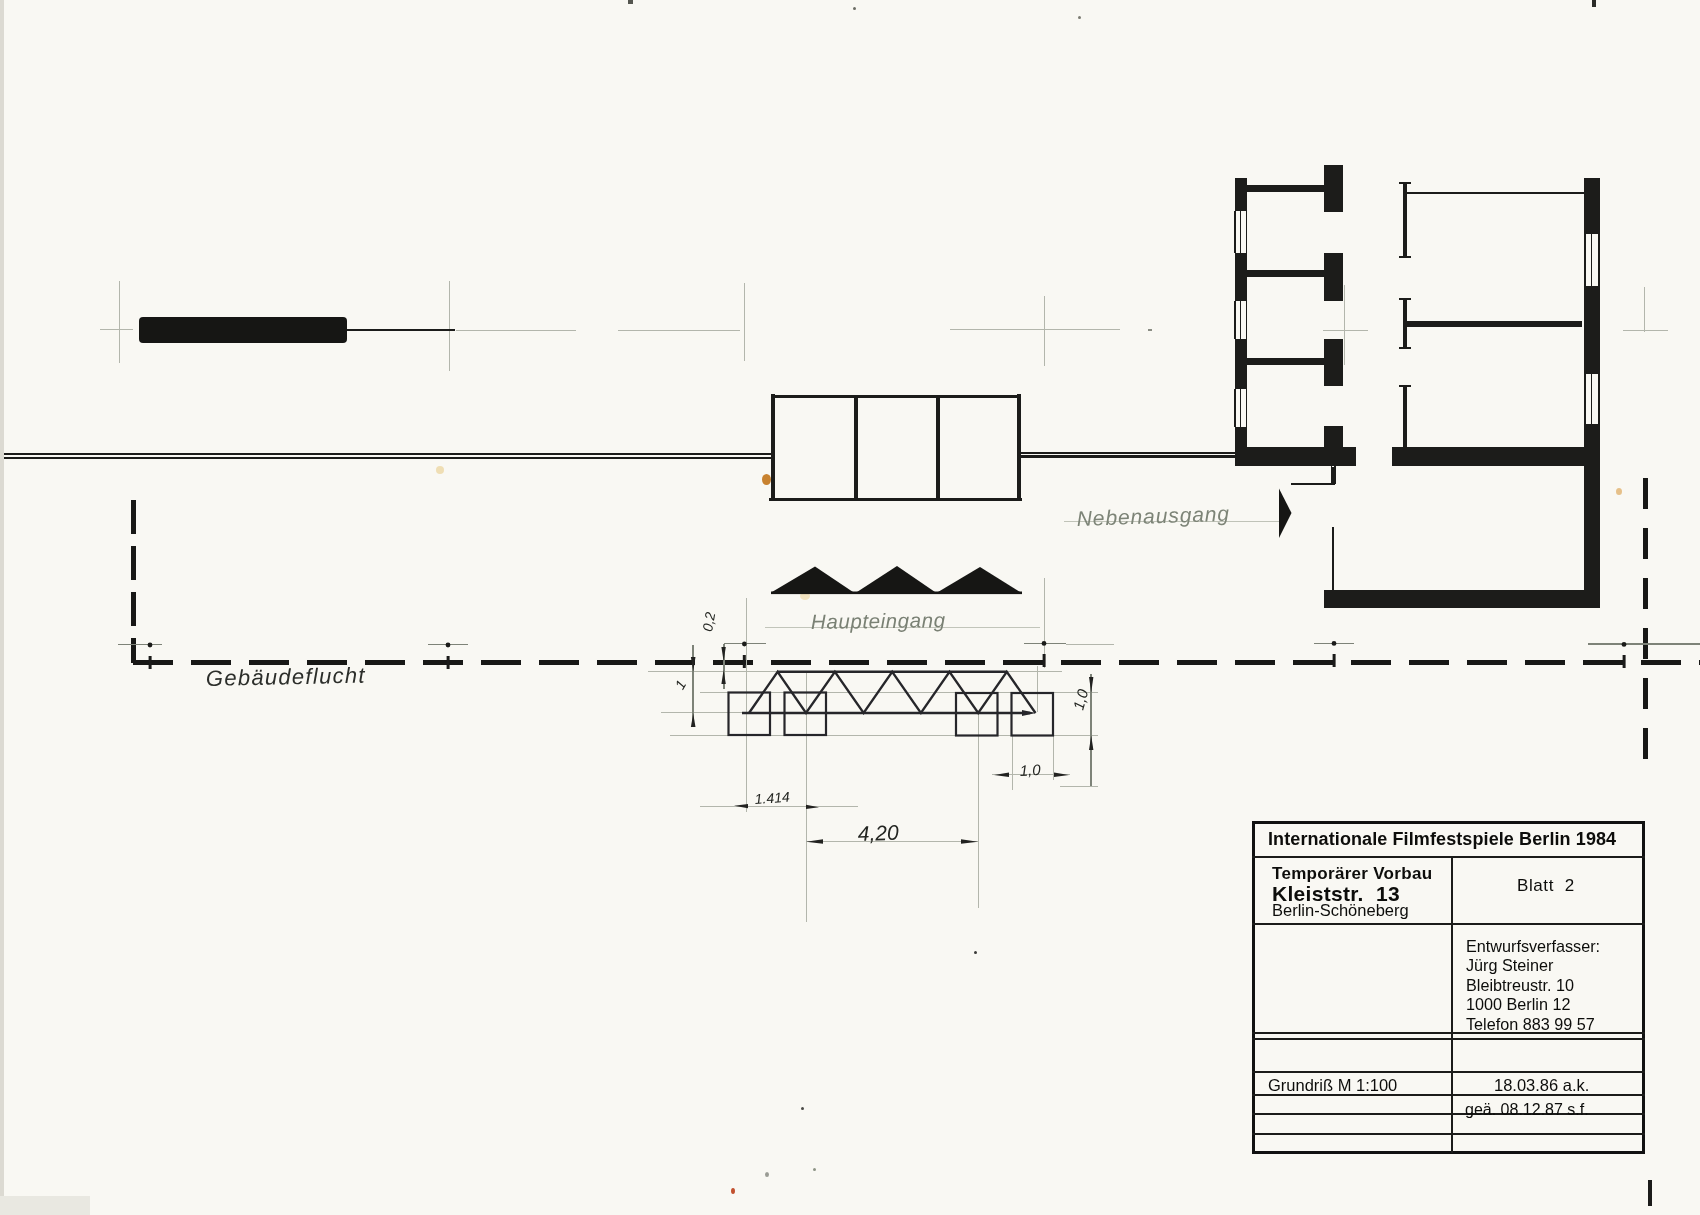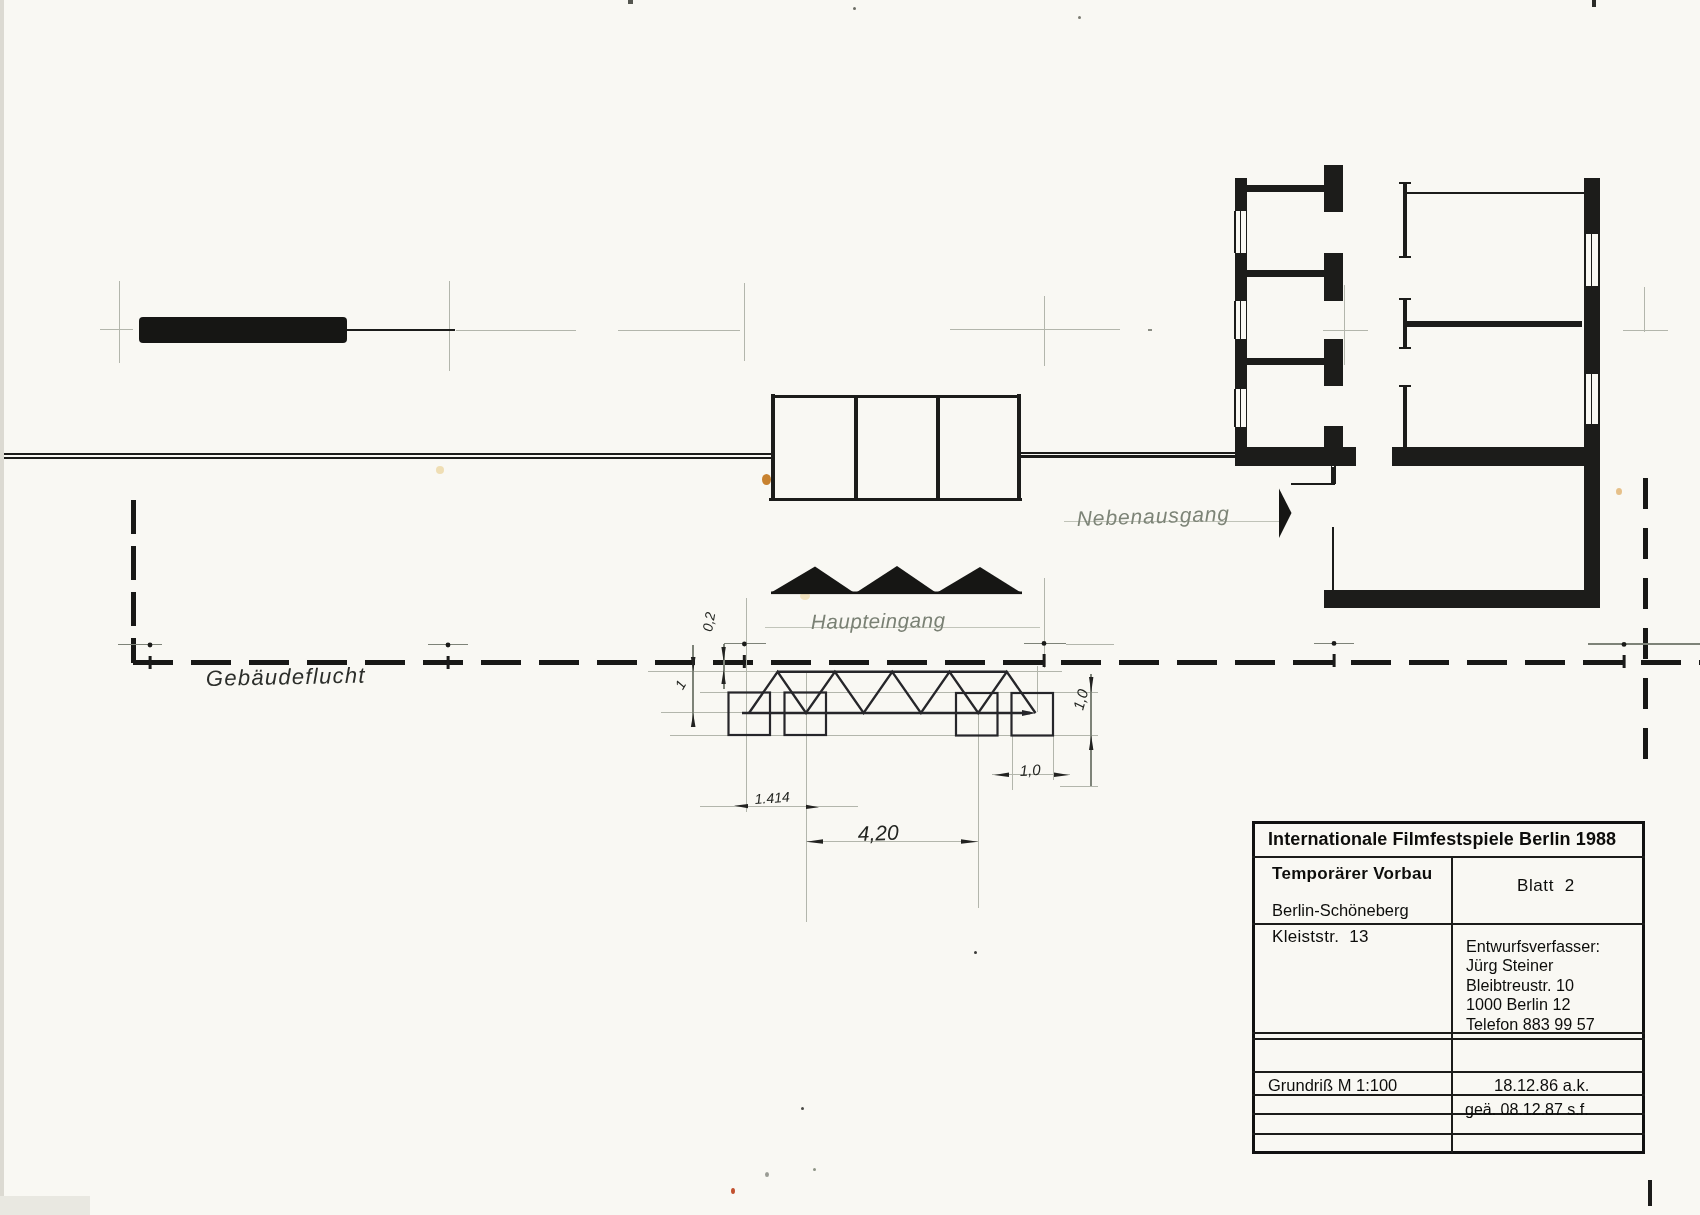--- a/index.html
+++ b/index.html
@@ -291,29 +291,29 @@
 <div class="ink" style="left:1252px;top:923px;width:393px;height:2.2px;"></div>
 <div class="ink" style="left:1252px;top:1032px;width:393px;height:2px;"></div>
 <div class="ink" style="left:1252px;top:1038px;width:393px;height:2px;"></div>
 <div class="ink" style="left:1252px;top:1071px;width:393px;height:2px;"></div>
 <div class="ink" style="left:1252px;top:1094px;width:393px;height:2px;"></div>
 <div class="ink" style="left:1252px;top:1113px;width:393px;height:2.4px;"></div>
 <div class="ink" style="left:1252px;top:1133px;width:393px;height:2px;"></div>
 
 <div class="ink" style="left:1450.5px;top:856px;width:2.4px;height:297px;"></div>
 
-<div class="tb" style="left:1268px;top:829px;font-size:18px;font-weight:bold;letter-spacing:0.1px;">Internationale Filmfestspiele Berlin 1988</div>
+<div class="tb" style="left:1268px;top:829px;font-size:18px;font-weight:bold;letter-spacing:0.1px;">Internationale Filmfestspiele Berlin 1984</div>
 
 <div class="tb" style="left:1272px;top:864px;font-size:17px;font-weight:bold;letter-spacing:0.3px;text-align:right;">Temporärer Vorbau</div>
-<div class="tb" style="left:1272px;top:927px;font-size:17px;font-weight:normal;letter-spacing:0.3px;">Kleiststr.&nbsp; 13</div>
+<div class="tb" style="left:1272px;top:882px;font-size:21px;font-weight:bold;letter-spacing:0.3px;">Kleiststr.&nbsp; 13</div>
 <div class="tb" style="left:1272px;top:901px;font-size:16.5px;">Berlin-Schöneberg</div>
 
 <div class="tb" style="left:1517px;top:876px;font-size:17px;letter-spacing:0.6px;">Blatt&nbsp;&nbsp;2</div>
 
 
 <div class="tb" style="left:1466px;top:937px;font-size:16.2px;line-height:19.4px;">Entwurfsverfasser:<br>Jürg Steiner<br>Bleibtreustr. 10<br>1000 Berlin 12<br>Telefon 883 99 57</div>
 
 <div class="tb" style="left:1268px;top:1076px;font-size:16.5px;">Grundriß M 1:100</div>
-<div class="tb" style="left:1494px;top:1076px;font-size:16.5px;">18.12.86 a.k.</div>
+<div class="tb" style="left:1494px;top:1076px;font-size:16.5px;">18.03.86 a.k.</div>
 
 <div class="tb" style="left:1465px;top:1101px;font-size:16px;">geä. 08.12.87 s.f.</div>
 
 </div>
 
 </body></html>

